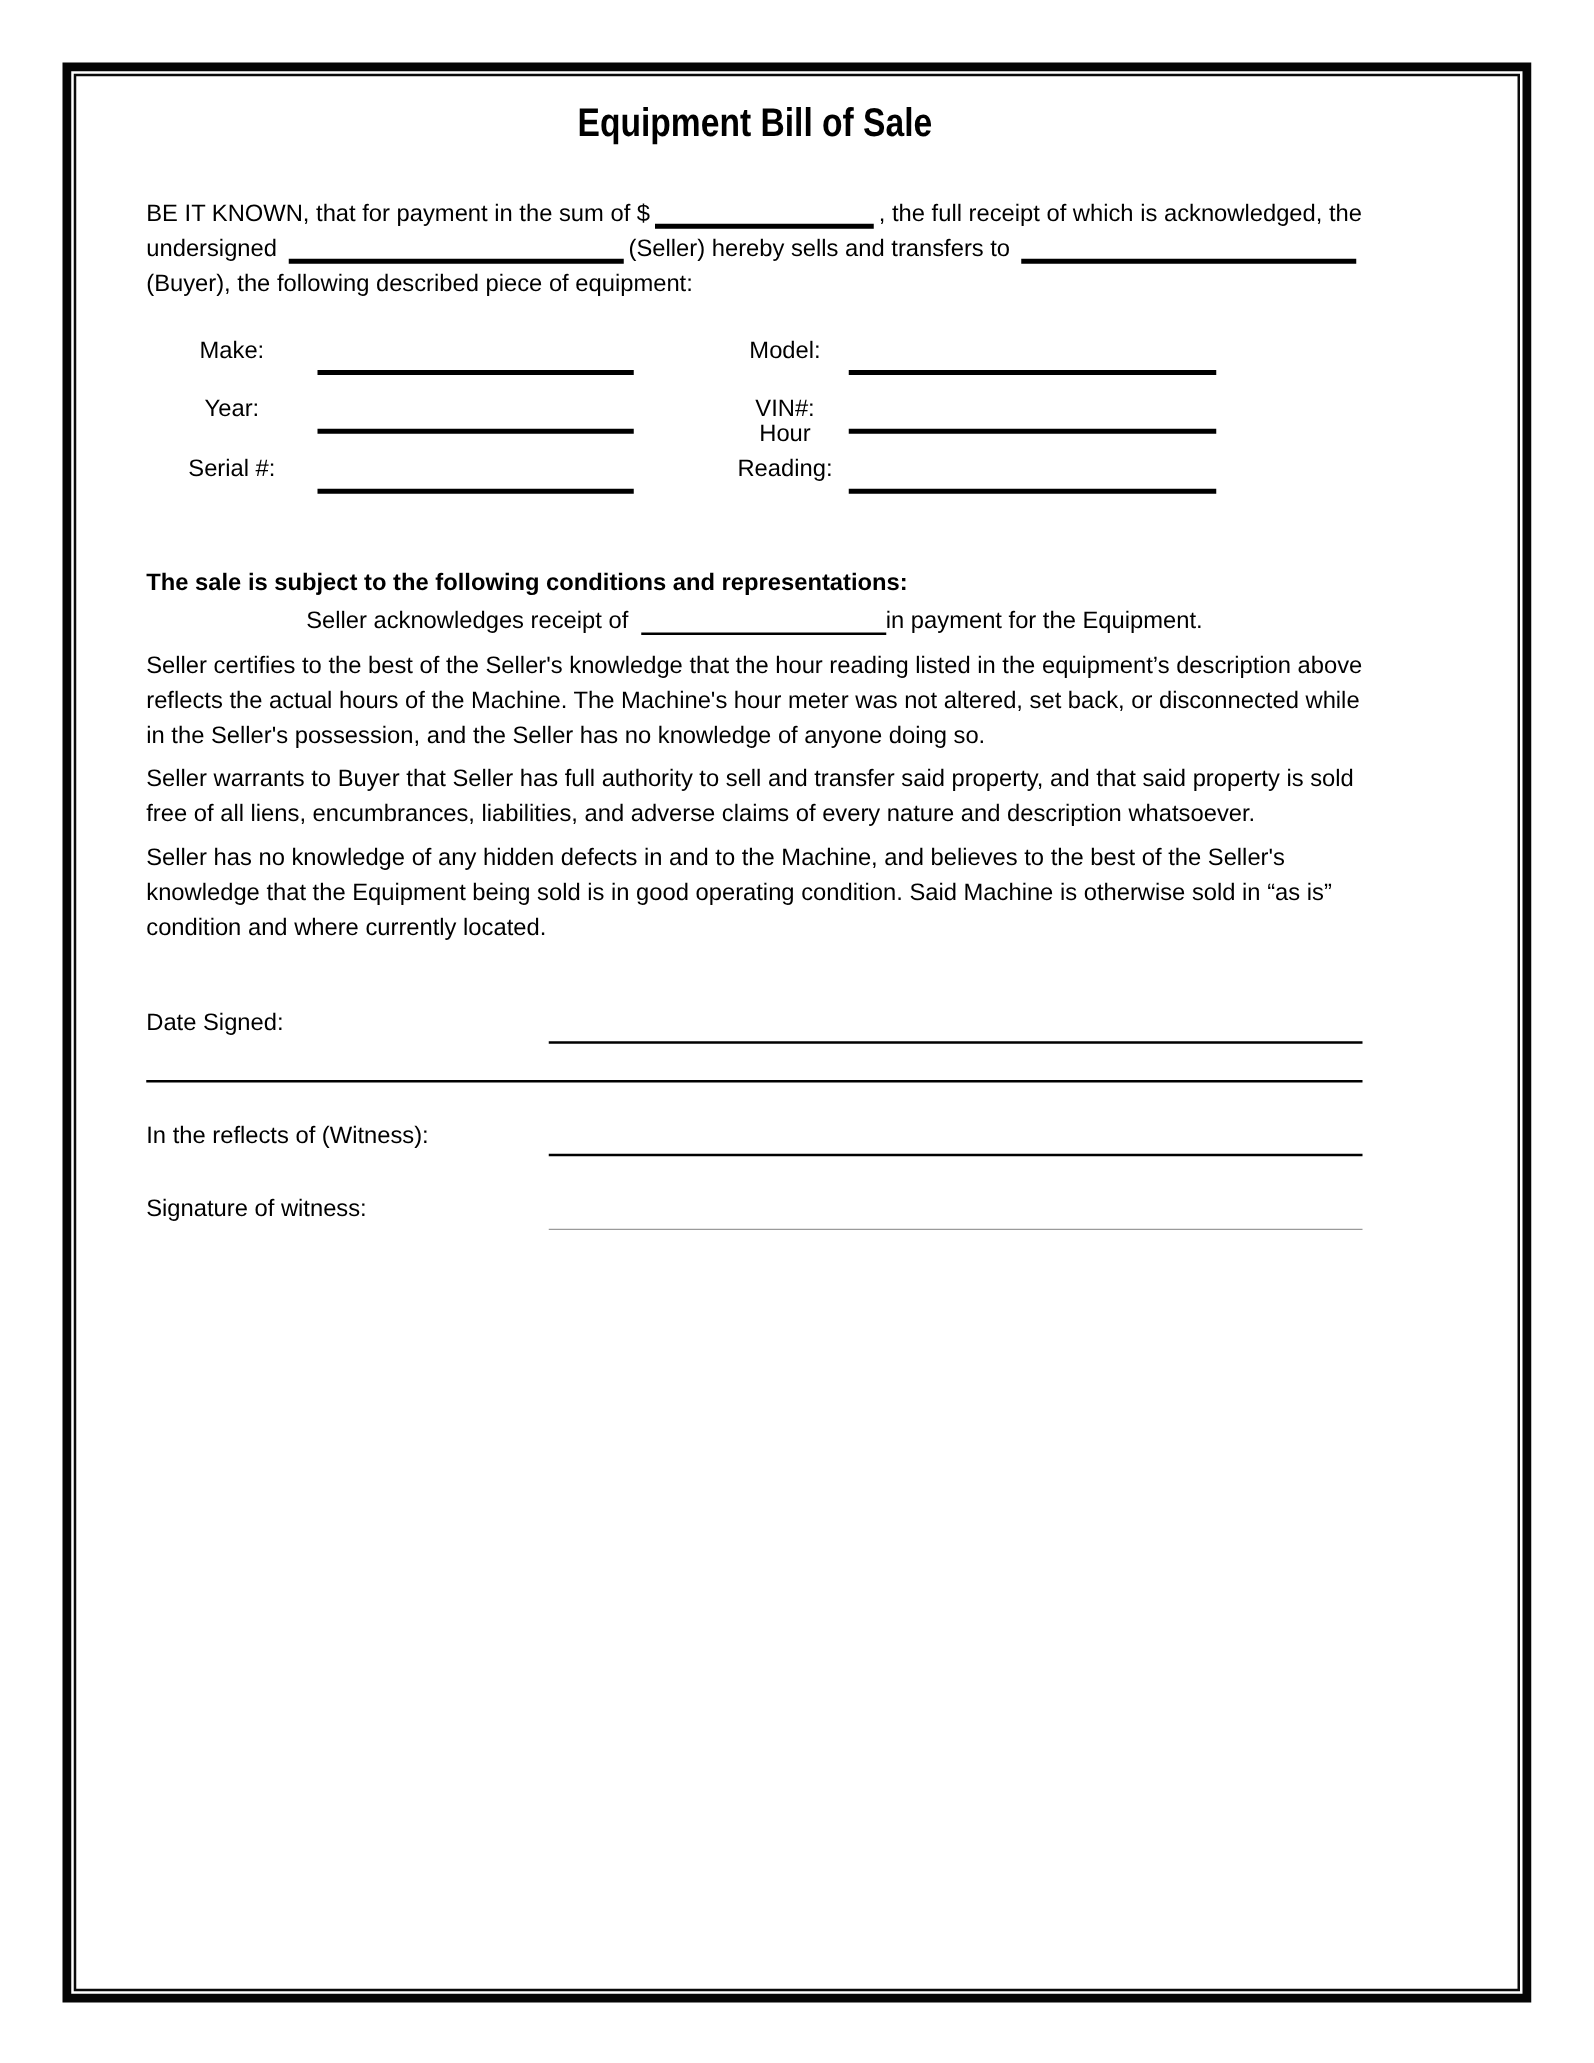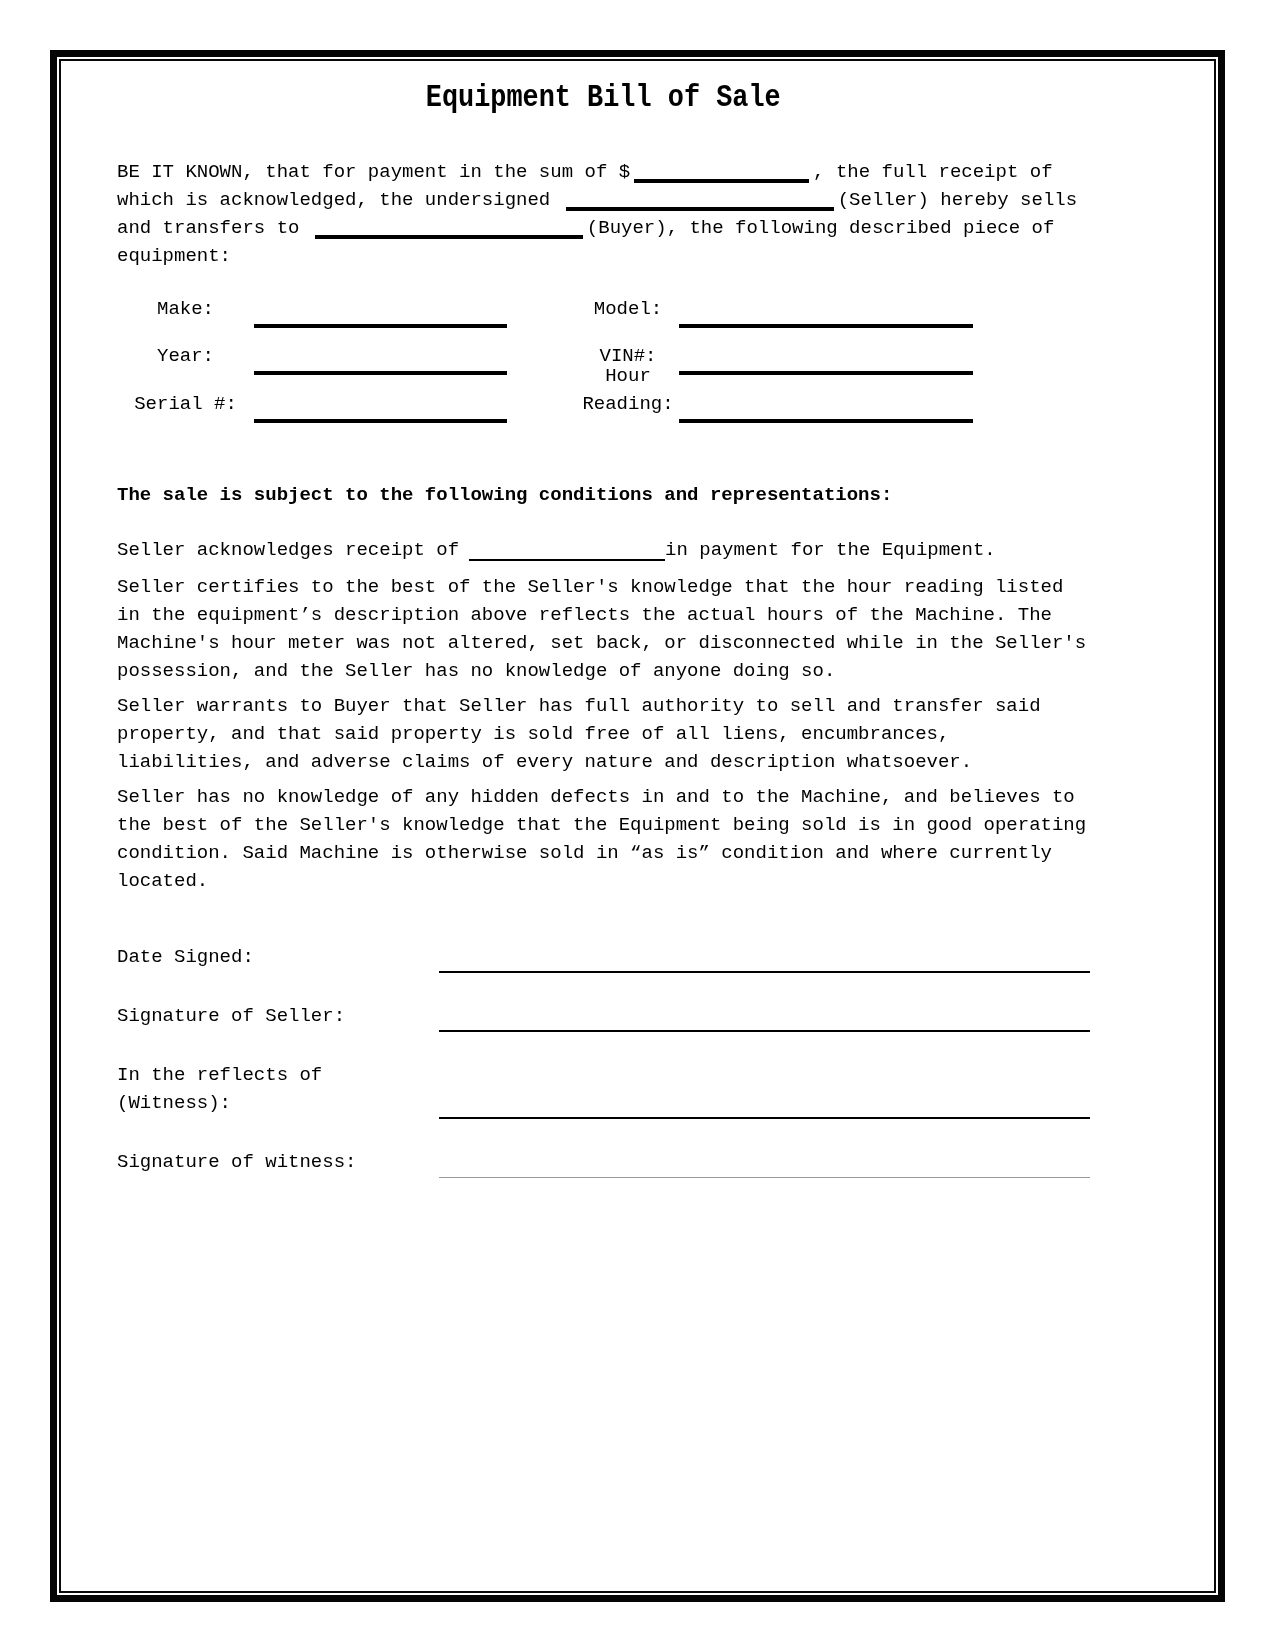--- a/index.html
+++ b/index.html
@@ -11,21 +11,21 @@
   .frame {
     position:absolute; left:50px; top:50px; width:1175px; height:1552px;
     border:7px solid #050505;
   }
   .frame-inner {
     position:absolute; left:2px; top:2px; right:2px; bottom:2px;
     border:2px solid #0a0a0a;
   }
   .content {
     position:absolute; left:117px; right:185px; top:0;
-    font-size:19px; line-height:28px;font-family:Liberation Mono, monospace;
+    font-size:19px; line-height:28px;
   }
   .title-wrap { text-align:center; margin-top:78px; }
   .title-wrap h1 {
     display:inline-block; font-size:32px; line-height:40px; font-weight:bold;
     transform:scaleX(0.84); transform-origin:center; white-space:nowrap;
     letter-spacing:0px;
   }
   .intro { margin-top:40px; }
   .blank {
     display:inline-block; height:0; border-bottom:4px solid #000;
@@ -42,21 +42,21 @@
     margin-top:30px;
     display:grid;
     grid-template-columns:137px 253px 70px 102px 294px;
     grid-template-rows:28px 47px 48px;
     align-items:end;
     text-align:center;
   }
   .equip .lbl { margin-bottom:5px; }
   .equip .fline { border-bottom:4px solid #000; height:0; align-self:end; }
   .cond-head { margin-top:58px; font-weight:bold; }
-  .receipt-clause { margin-top:26px; line-height:31px; }
+  .receipt-clause { line-height:31px;text-align:center; }
   .para { margin-top:7px; }
   .sig-block { margin-top:48px; }
   .sig-row { display:flex; align-items:flex-end; margin-bottom:31px; }
   .sig-row .sig-label { width:322px; flex:0 0 322px; }
   .sig-row .sig-line { flex:1; border-bottom:2px solid #000; margin-bottom:-2px; height:0; }
   .sig-row.witness .sig-line { border-bottom:1px solid #9a9a9a; }
 </style>
 </head>
 <body>
 
@@ -101,21 +101,20 @@
   <p class="para">Seller certifies to the best of the Seller's knowledge that the hour reading listed in the equipment’s description above reflects the actual hours of the Machine. The Machine's hour meter was not altered, set back, or disconnected while in the Seller's possession, and the Seller has no knowledge of anyone doing so.</p>
   <p class="para">Seller warrants to Buyer that Seller has full authority to sell and transfer said property, and that said property is sold free of all liens, encumbrances, liabilities, and adverse claims of every nature and description whatsoever.</p>
   <p class="para">Seller has no knowledge of any hidden defects in and to the Machine, and believes to the best of the Seller's knowledge that the Equipment being sold is in good operating condition. Said Machine is otherwise sold in “as is” condition and where currently located.</p>
 
   <div class="sig-block">
     <div class="sig-row">
       <span class="sig-label">Date Signed:</span>
       <span class="sig-line"></span>
     </div>
     <div class="sig-row">
-      <span class="sig-label">Signature of Seller:</span>
       <span class="sig-line"></span>
     </div>
     <div class="sig-row">
       <span class="sig-label">In the reflects of (Witness):</span>
       <span class="sig-line"></span>
     </div>
     <div class="sig-row witness">
       <span class="sig-label">Signature of witness:</span>
       <span class="sig-line"></span>
     </div>

